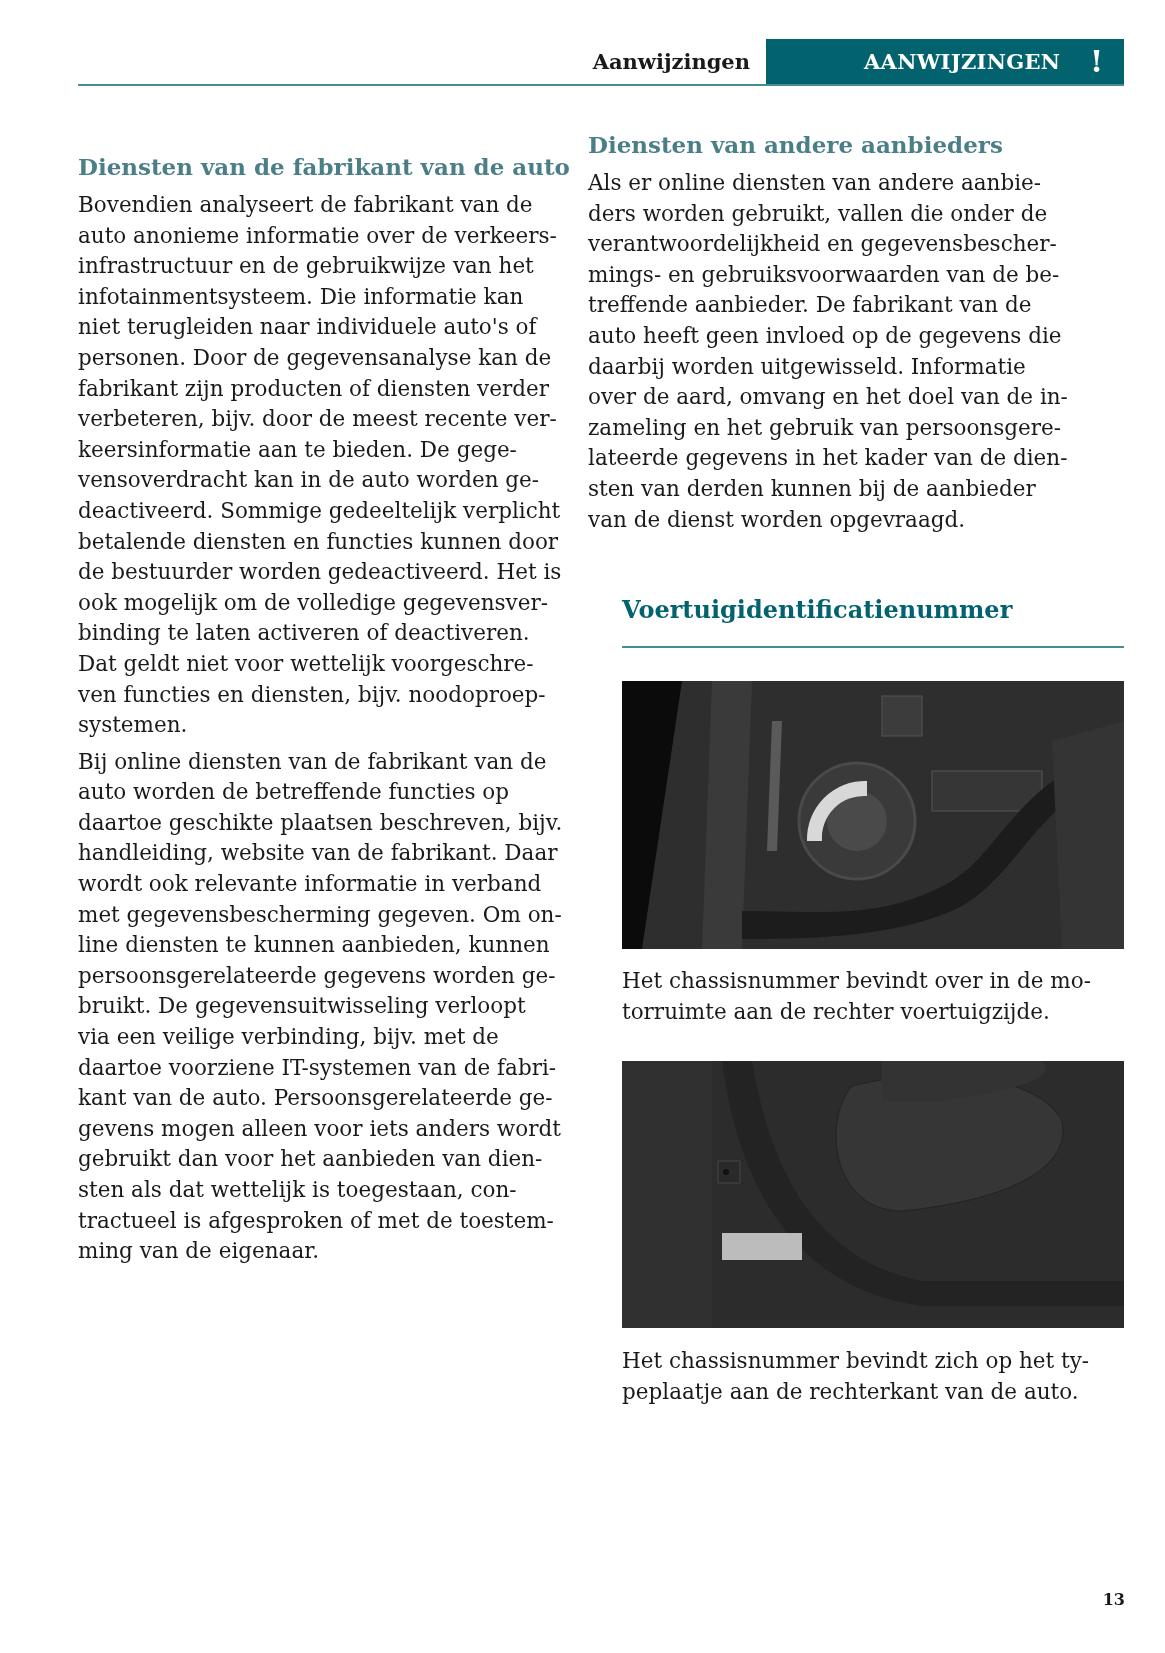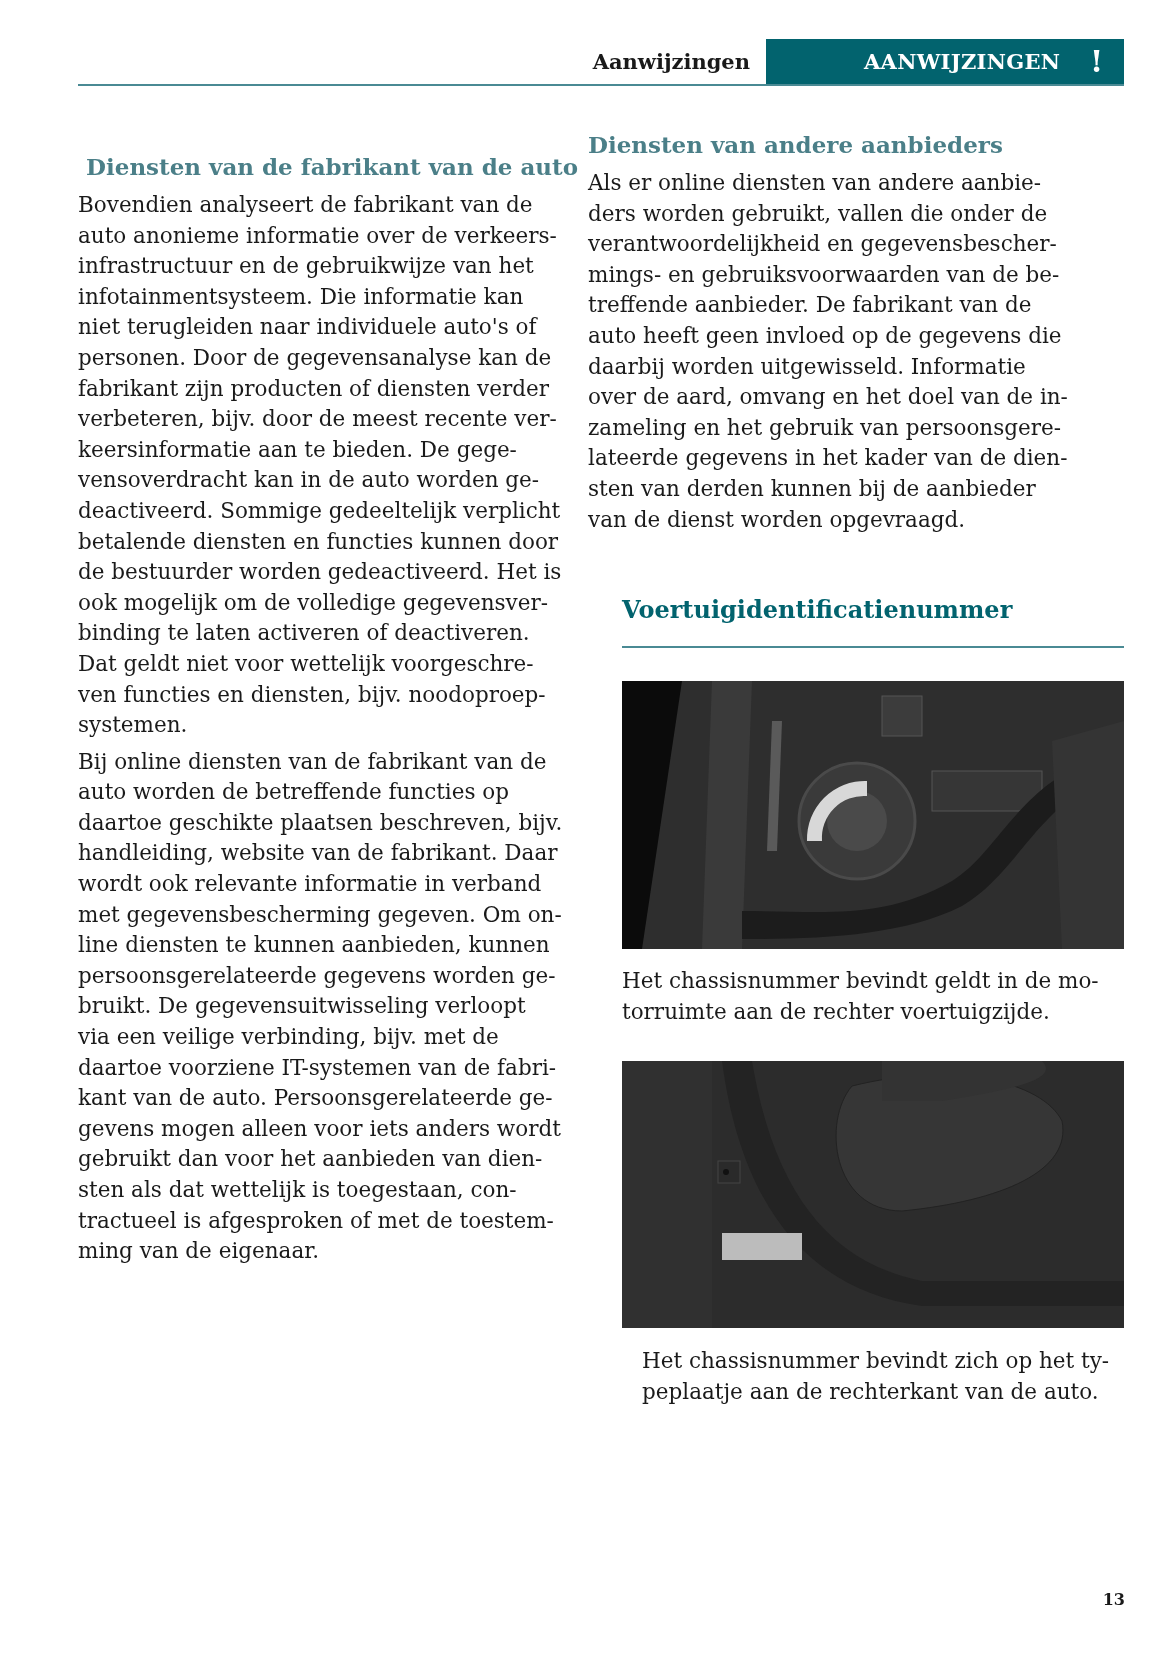--- a/index.html
+++ b/index.html
@@ -10,30 +10,30 @@
          font-weight:bold; font-size:21px; line-height:44px; text-align:right; color:#1a1a1a; }
   .header-tab { position:absolute; top:39px; left:766px; width:358px; height:46px; background:#02636e;
          color:#fff; }
   .header-tab .lbl { position:absolute; left:98px; top:0; line-height:46px; font-weight:bold; font-size:21px; letter-spacing:0.3px; }
   .header-tab .excl { position:absolute; left:324px; top:0; line-height:46px; font-weight:bold; font-size:30px; }
   .col { position:absolute; top:128px; width:500px; font-size:21.5px; line-height:30.6px; }
   .col.left { left:78px; }
   .col.right { left:588px; }
   .col p { margin:0 0 6px 0; white-space:pre-line; }
   .col h3 { margin:0; font-size:23px; font-weight:bold; color:#4b7f88; line-height:34px; }
-  .left h3 { margin:22px 0 6px 0;text-align:right; }
+  .left h3 { margin:22px 0 6px 0; }
   .right h3.first { margin:0 0 6px 0; }
   .big-title { position:absolute; left:622px; top:595px; font-size:24px; font-weight:bold; color:#02636e; }
   .title-rule { position:absolute; left:622px; top:646px; width:502px; height:2px; background:#4a8a94; }
   .img { position:absolute; left:622px; width:502px; height:268px; overflow:hidden; }
   .img1 { top:681px; background:#2a2a2a; }
   .img2 { top:1061px; background:#2b2b2b; height:267px; }
   .caption { position:absolute; left:622px; width:500px; font-size:21.5px; line-height:30.6px; white-space:pre-line; }
   .cap1 { top:966px; }
-  .cap2 { top:1346px;margin-left:20px; }
+  .cap2 { top:1346px; }
   .page-num { position:absolute; right:40px; top:1590px; font-weight:bold; font-size:16px; }
 </style>
 </head>
 <body>
 
 <div>
   <div class="header-section">Aanwijzingen</div>
   <div class="header-tab">
     <span class="lbl">AANWIJZINGEN</span>
     <span class="excl">!</span>
@@ -107,21 +107,21 @@
     <path d="M150,40 L160,40 L155,170 L145,170 Z" fill="#5a5a5a"></path>
     <rect x="260" y="15" width="40" height="40" fill="#3c3c3c" stroke="#555"></rect>
     <rect x="310" y="90" width="110" height="40" fill="#363636" stroke="#555"></rect>
     <circle cx="235" cy="140" r="58" fill="#3a3a3a" stroke="#4a4a4a" stroke-width="3"></circle>
     <circle cx="235" cy="140" r="30" fill="#4a4a4a"></circle>
     <path d="M185,160 A58,58 0 0 1 245,100 L245,115 A42,42 0 0 0 200,160 Z" fill="#d8d8d8"></path>
     <path d="M120,230 C200,230 260,240 330,200 C380,170 400,90 502,70 L502,95 C420,110 400,190 340,225 C280,255 200,258 120,258 Z" fill="#1c1c1c"></path>
     <path d="M430,60 L502,40 L502,268 L440,268 Z" fill="#343434"></path>
   </svg>
 </div>
-<div class="caption cap1">Het chassisnummer bevindt geldt in de mo-
+<div class="caption cap1">Het chassisnummer bevindt over in de mo-
 torruimte aan de rechter voertuigzijde.</div>
 
 <div class="img img2">
   <svg width="502" height="267" viewBox="0 0 502 267">
     <rect width="502" height="267" fill="#2c2c2c"></rect>
     <rect x="0" y="0" width="90" height="267" fill="#303030"></rect>
     <path d="M90,0 L130,0 C150,120 200,200 300,220 L502,220 L502,245 L300,245 C190,230 120,150 100,0 Z" fill="#232323"></path>
     <path d="M230,25 C330,0 420,20 440,60 C450,110 380,140 280,150 C210,150 200,60 230,25 Z" fill="#363636" stroke="#222"></path>
     <path d="M260,0 L420,0 C440,20 380,30 320,40 L260,40 Z" fill="#333"></path>
     <rect x="96" y="100" width="22" height="22" fill="#2a2a2a" stroke="#444"></rect>

